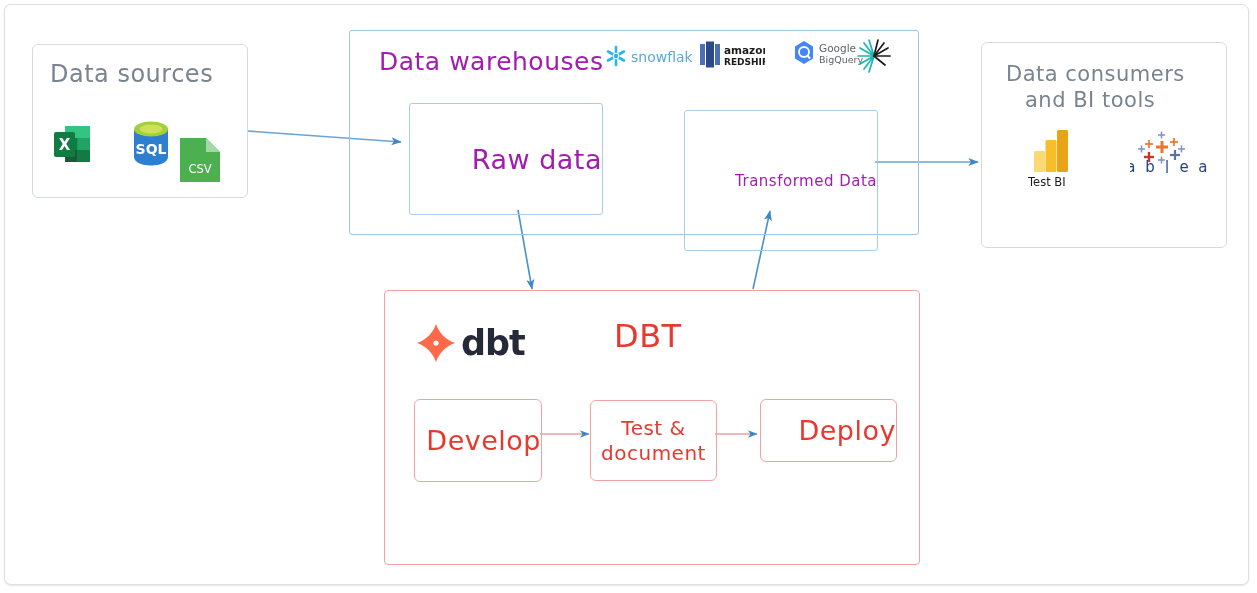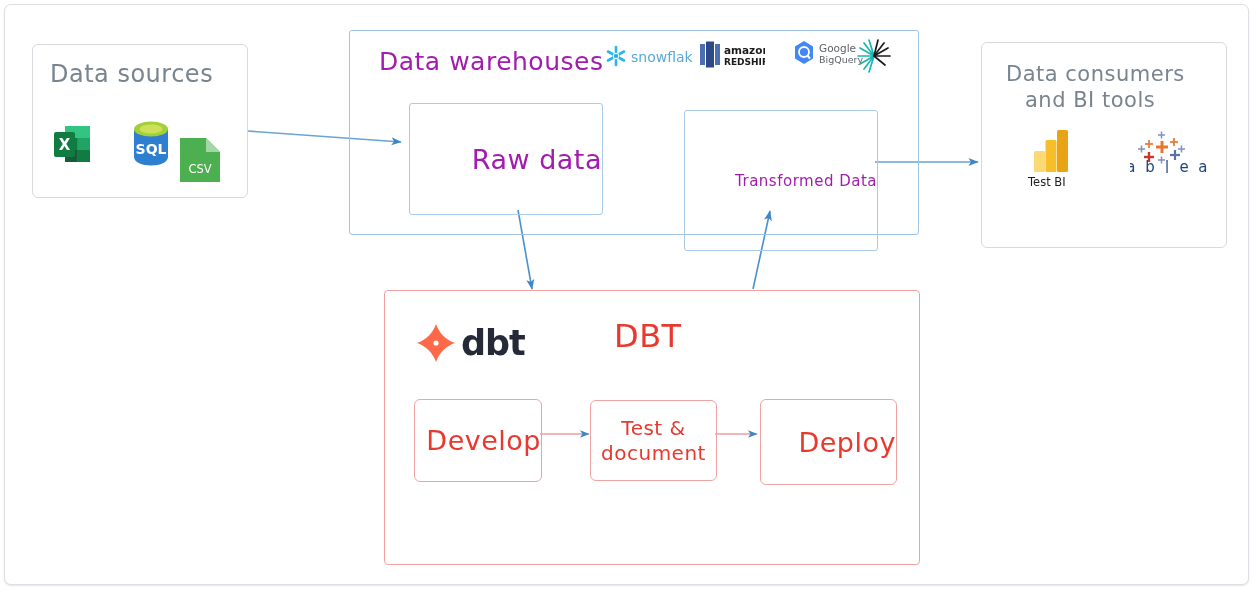--- a/index.html
+++ b/index.html
@@ -229,17 +229,17 @@
     <span class="hand t-red" style="font-size:27px;">Develop</span>
   </div>
 
   <div class="box box-red-sm" style="left:585px;top:395px;width:127px;height:81px;">
     <div style="display:flex;flex-direction:column;align-items:center;justify-content:center;height:100%;">
       <span class="hand t-red" style="font-size:20px;line-height:1.25;">Test &amp;</span>
       <span class="hand t-red" style="font-size:20px;line-height:1.25;">document</span>
     </div>
   </div>
 
-  <div class="box box-red-sm ctr" style="left:755px;top:394px;width:137px;height:86px;padding-left:36px;">
+  <div class="box box-red-sm ctr" style="left:755px;top:394px;width:137px;height:63px;padding-left:36px;">
     <span class="hand t-red" style="font-size:27px;">Deploy</span>
   </div>
 
 </div>
 
 </body></html>

